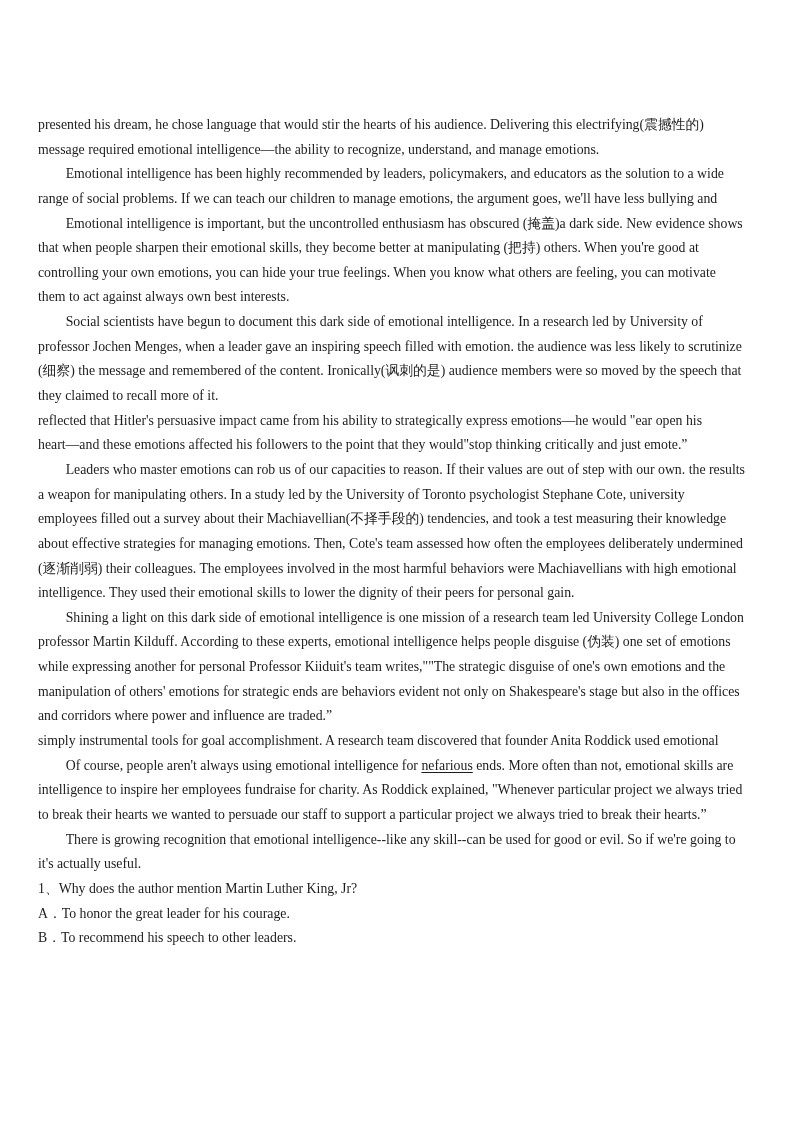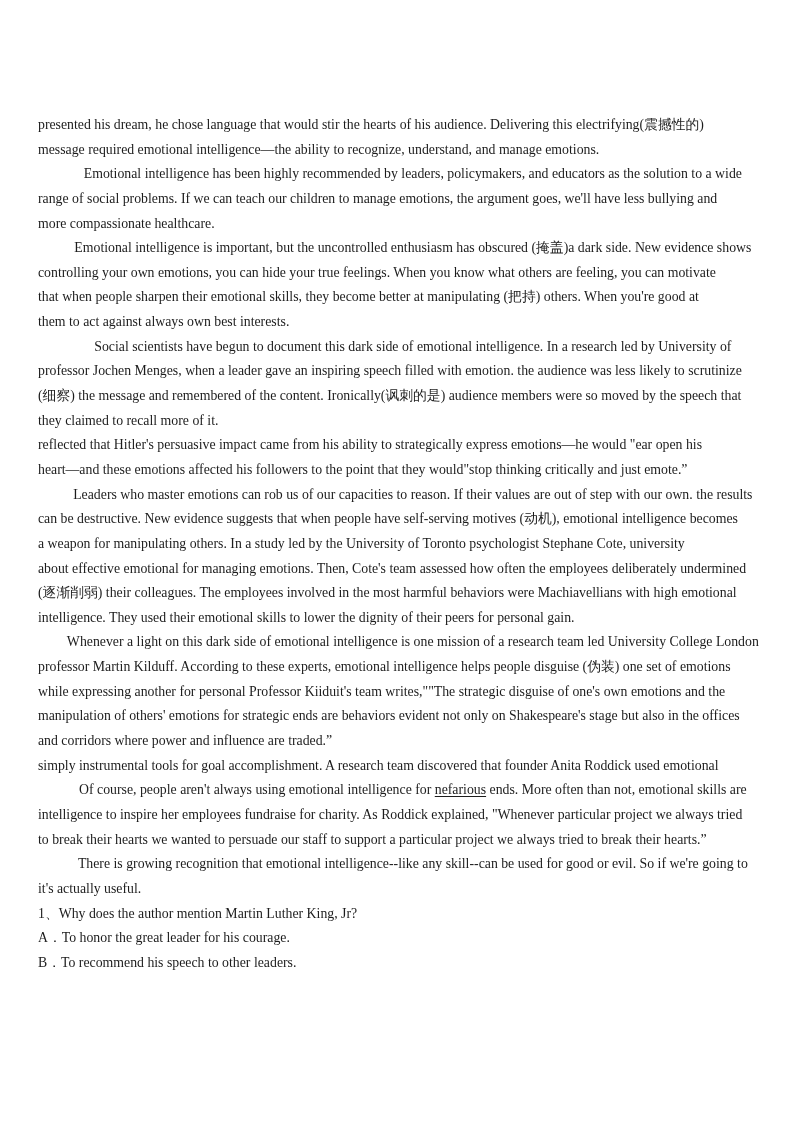--- a/index.html
+++ b/index.html
@@ -16,64 +16,63 @@
     padding: 69px 34px 0 38px;
     margin-top: 44px;
   }
   .line {
     white-space: pre;
     font-size: 13.8px;
     line-height: 24.65px;
     height: 24.65px;
     letter-spacing: 0;
   }
-  .indent { padding-left: 27.7px; text-align: center; }
+  .indent { padding-left: 27.7px; }
   .para { margin: 0; }
   u { text-decoration: underline; text-underline-offset: 2px; }
 </style>
 </head>
 <body>
 
 <div class="page">
   <div id="passage">
       <div class="para">
         <div class="line">presented his dream, he chose language that would stir the hearts of his audience. Delivering this electrifying(震撼性的)</div>
         <div class="line">message required emotional intelligence—the ability to recognize, understand, and manage emotions.</div>
       </div>
       <div class="para">
         <div class="line indent">Emotional intelligence has been highly recommended by leaders, policymakers, and educators as the solution to a wide</div>
         <div class="line">range of social problems. If we can teach our children to manage emotions, the argument goes, we'll have less bullying and</div>
-        <div class="line">more compassionate healthcare.</div>
       </div>
       <div class="para">
         <div class="line indent">Emotional intelligence is important, but the uncontrolled enthusiasm has obscured (掩盖)a dark side. New evidence shows</div>
+        <div class="line">that when people sharpen their emotional skills, they become better at manipulating (把持) others. When you're good at</div>
         <div class="line">controlling your own emotions, you can hide your true feelings. When you know what others are feeling, you can motivate</div>
-        <div class="line">that when people sharpen their emotional skills, they become better at manipulating (把持) others. When you're good at</div>
         <div class="line">them to act against always own best interests.</div>
       </div>
       <div class="para">
         <div class="line indent">Social scientists have begun to document this dark side of emotional intelligence. In a research led by University of</div>
         <div class="line">professor Jochen Menges, when a leader gave an inspiring speech filled with emotion. the audience was less likely to scrutinize</div>
         <div class="line">(细察) the message and remembered of the content. Ironically(讽刺的是) audience members were so moved by the speech that</div>
         <div class="line">they claimed to recall more of it.</div>
       </div>
       <div class="para">
         <div class="line">reflected that Hitler's persuasive impact came from his ability to strategically express emotions—he would "ear open his</div>
         <div class="line">heart—and these emotions affected his followers to the point that they would"stop thinking critically and just emote.”</div>
       </div>
       <div class="para">
         <div class="line indent">Leaders who master emotions can rob us of our capacities to reason. If their values are out of step with our own. the results</div>
-        <div class="line">can be destructive. New evidence suggests that when people have self-serving motives (动机), emotional intelligence becomes</div>
         <div class="line">a weapon for manipulating others. In a study led by the University of Toronto psychologist Stephane Cote, university</div>
-        <div class="line">about effective emotional for managing emotions. Then, Cote's team assessed how often the employees deliberately undermined</div>
+        <div class="line">employees filled out a survey about their Machiavellian(不择手段的) tendencies, and took a test measuring their knowledge</div>
+        <div class="line">about effective strategies for managing emotions. Then, Cote's team assessed how often the employees deliberately undermined</div>
         <div class="line">(逐渐削弱) their colleagues. The employees involved in the most harmful behaviors were Machiavellians with high emotional</div>
         <div class="line">intelligence. They used their emotional skills to lower the dignity of their peers for personal gain.</div>
       </div>
       <div class="para">
-        <div class="line indent">Whenever a light on this dark side of emotional intelligence is one mission of a research team led University College London</div>
+        <div class="line indent">Shining a light on this dark side of emotional intelligence is one mission of a research team led University College London</div>
         <div class="line">professor Martin Kilduff. According to these experts, emotional intelligence helps people disguise (伪装) one set of emotions</div>
         <div class="line">while expressing another for personal Professor Kiiduit's team writes,""The strategic disguise of one's own emotions and the</div>
         <div class="line">manipulation of others' emotions for strategic ends are behaviors evident not only on Shakespeare's stage but also in the offices</div>
         <div class="line">and corridors where power and influence are traded.”</div>
       </div>
       <div class="para">
         <div class="line">simply instrumental tools for goal accomplishment. A research team discovered that founder Anita Roddick used emotional</div>
         <div class="line indent">Of course, people aren't always using emotional intelligence for <u>nefarious</u> ends. More often than not, emotional skills are</div>
         <div class="line">intelligence to inspire her employees fundraise for charity. As Roddick explained, "Whenever particular project we always tried</div>
         <div class="line">to break their hearts we wanted to persuade our staff to support a particular project we always tried to break their hearts.”</div>

